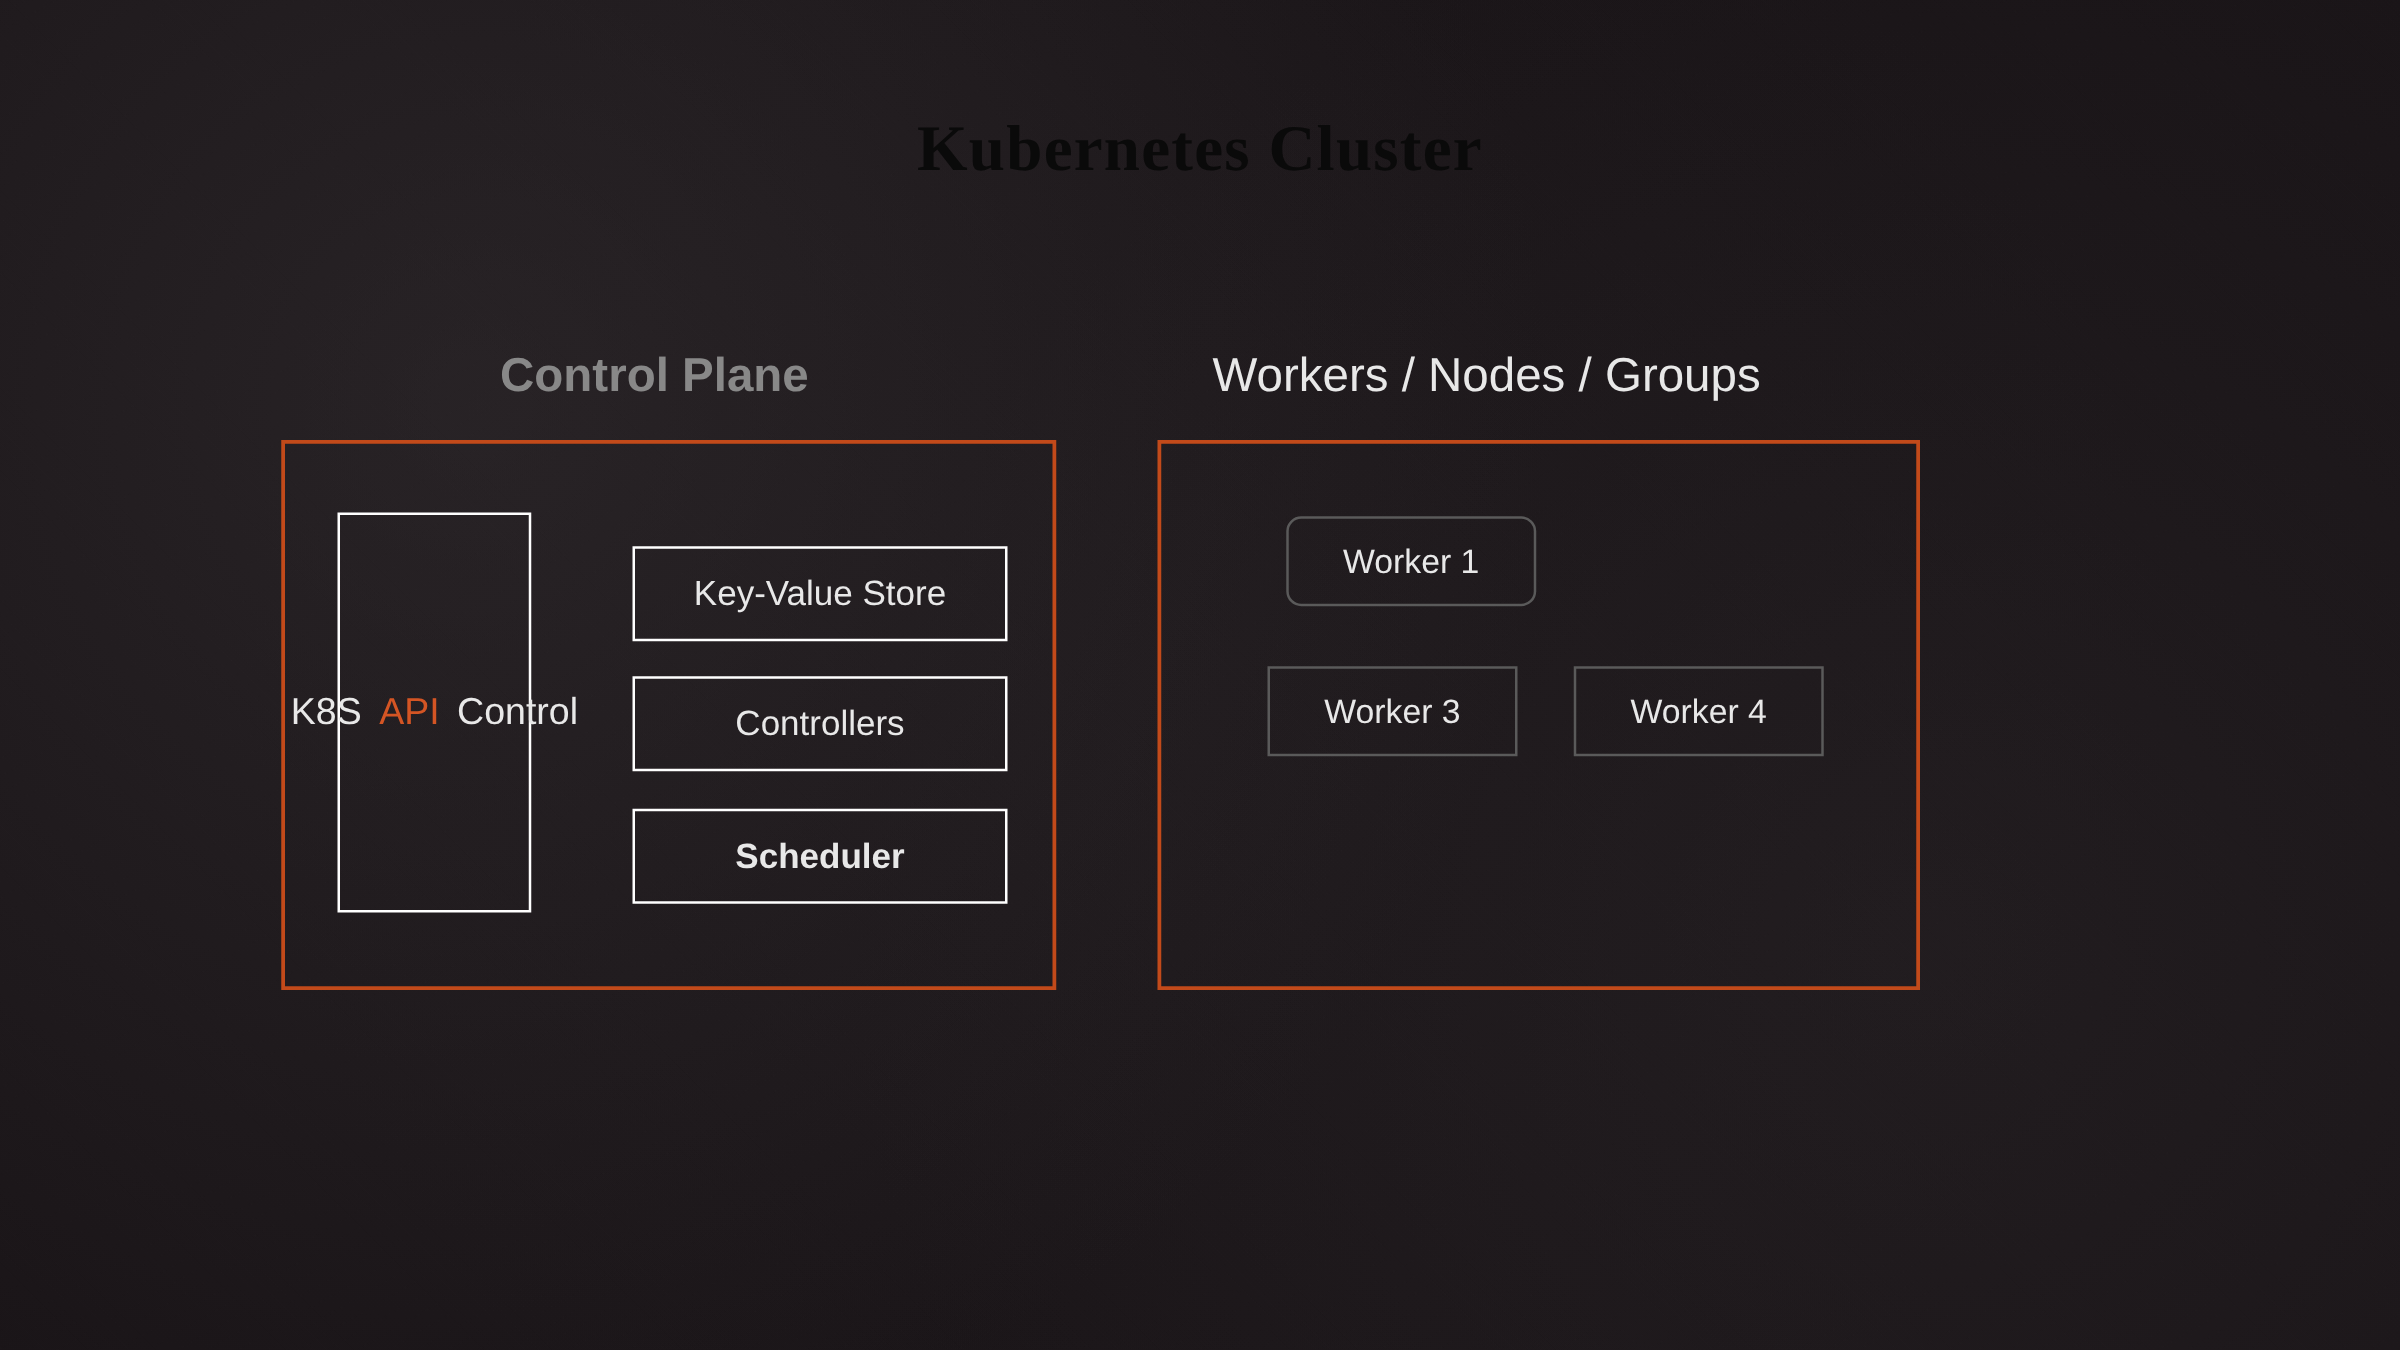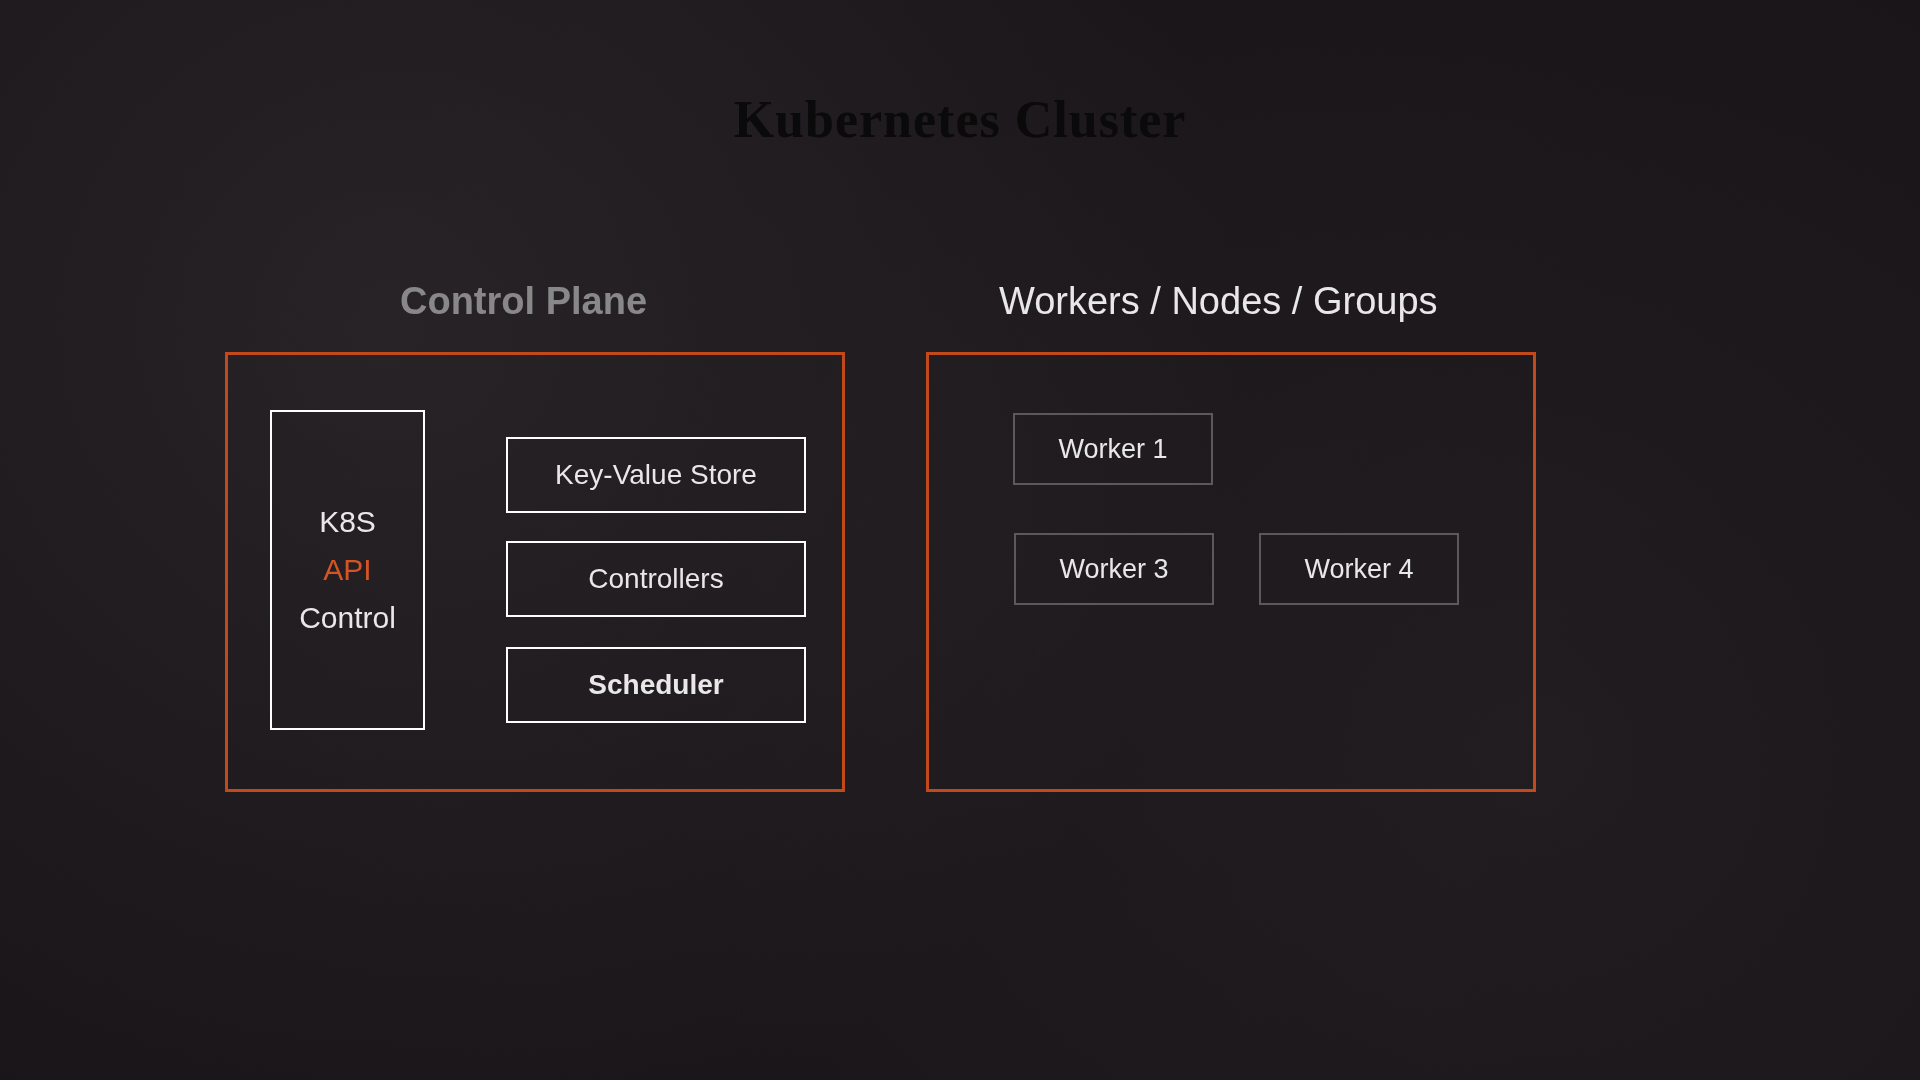--- a/index.html
+++ b/index.html
@@ -51,21 +51,20 @@
       top: 280px;
       left: 400px;
       color: #888;
     }
     .section-title.workers {
       top: 280px;
       left: 970px;
       color: #e8e8e8;
       font-family: 'Segoe UI', sans-serif;
       font-weight: 400;
-      margin-left: 29px;
     }
     .panel {
       position: absolute;
       border: 3px solid #c24a1a;
       background: transparent;
     }
     .panel.control-panel {
       top: 352px;
       left: 225px;
       width: 620px;
@@ -78,21 +77,20 @@
       height: 440px;
     }
     .api-box {
       position: absolute;
       top: 55px;
       left: 42px;
       width: 155px;
       height: 320px;
       border: 2px solid #fff;
       display: flex;
-      flex-direction: column;
       justify-content: center;
       align-items: center;
       gap: 14px;
     }
     .api-box span {
       font-size: 30px;
       color: #e8e8e8;
     }
     .api-box .api-highlight {
       color: #d45524;
@@ -116,21 +114,21 @@
       position: absolute;
       width: 200px;
       height: 72px;
       border: 2px solid #5a5a5a;
       display: flex;
       align-items: center;
       justify-content: center;
       font-size: 27px;
       color: #e8e8e8;
     }
-    .worker-box.w1 { top: 58px; left: 84px; }
+    .worker-box.w1 { top: 58px; left: 100px; border-radius: 12px; }
     .worker-box.w2 { top: 58px; left: 330px; }
     .worker-box.w3 { top: 178px; left: 85px; }
     .worker-box.w4 { top: 178px; left: 330px; }
     .worker-box.w5 { top: 298px; left: 85px; }
     .worker-box.w6 { top: 298px; left: 330px; }
     .worker-box .bold-n {
       font-weight: 700;
       margin-left: 6px;
     }
   </style>

